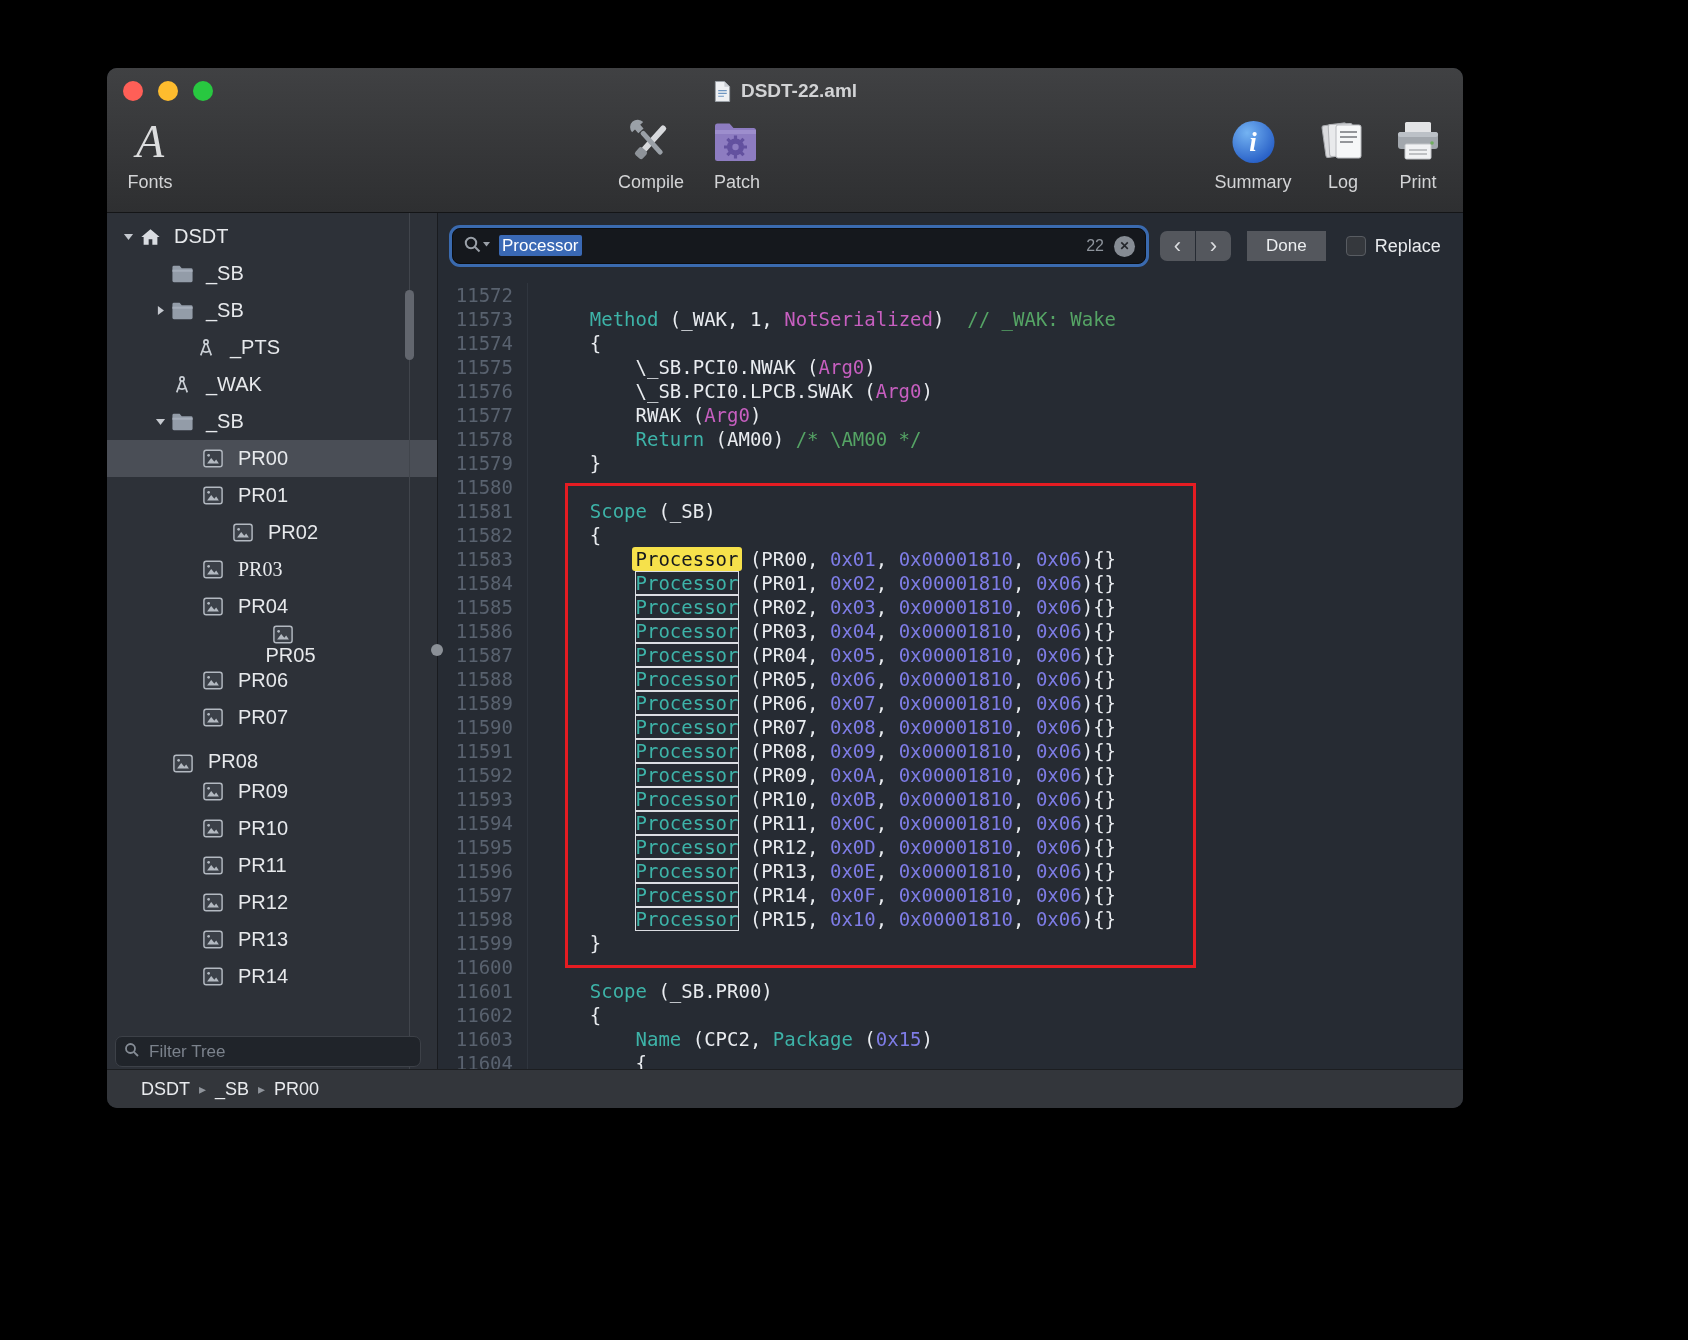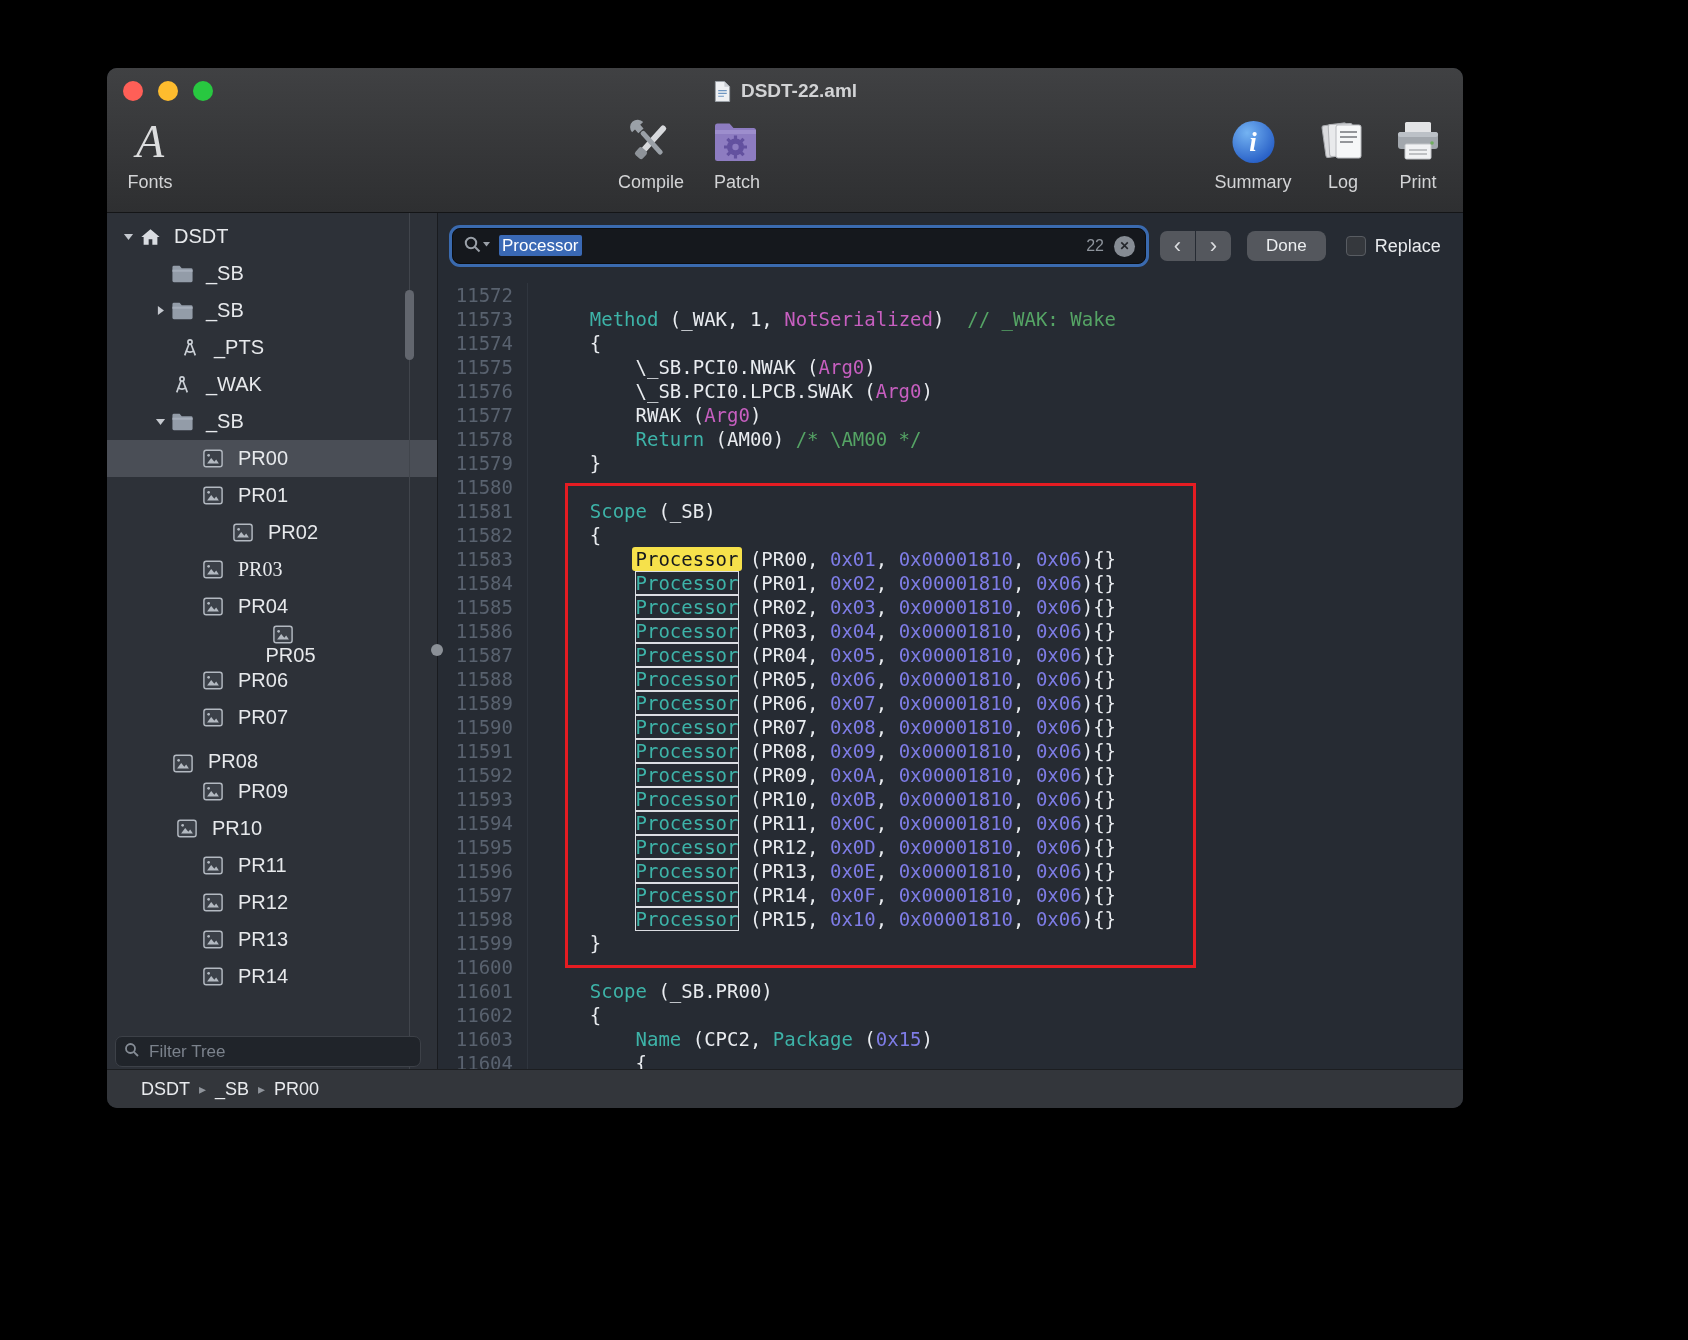--- a/index.html
+++ b/index.html
@@ -62,21 +62,21 @@
   .query{margin-left:8px;font-size:17px;color:#fff;}
   .sel{background:#3a69b5;padding:1px 3px;border-radius:2px;}
   .count{margin-left:auto;color:#8e949c;font-size:16px;}
   .clear{margin-left:10px;width:21px;height:21px;border-radius:50%;background:#868c94;color:#23262b;
     font-size:12px;font-weight:bold;display:flex;align-items:center;justify-content:center;}
   .nav-group{display:flex;gap:1px;margin-left:14px;}
   .seg-btn{width:35px;height:30px;background:#54575d;border:none;color:#dadcdf;font-size:22px;
     line-height:28px;padding:0;cursor:default;}
   .seg-btn.first{border-radius:7px 0 0 7px;}
   .seg-btn.last{border-radius:0 7px 7px 0;}
-  .done-btn{margin-left:16px;height:30px;padding:0 19px;background:#54575d;border:none;border-radius:8px;
+  .done-btn{margin-left:16px;height:30px;padding:0 19px;background:#54575d;border:none;border-radius:0;
     color:#eceef0;font-size:17px;font-family:"Liberation Sans",sans-serif;}
   .replace-wrap{display:flex;align-items:center;gap:9px;margin-left:20px;}
   .checkbox{width:18px;height:18px;background:#35383d;border:1px solid #585c62;border-radius:4px;}
   .replace-label{font-size:18px;color:#e9ebee;}
 
   
   .code{position:absolute;top:70px;left:0;right:0;font-family:"DejaVu Sans Mono",monospace;
     font-size:19px;line-height:24px;white-space:pre;}
   .code-line{display:flex;height:24px;}
   .ln{width:90px;flex:none;text-align:right;padding-right:14px;color:#59626f;box-sizing:border-box;
@@ -241,21 +241,21 @@
               </svg>
             </span>
             <span class="node-icon">
               <svg width="23" height="20" viewBox="0 0 24 20">
                 <path fill="#939ca8" d="M1.5 3 a1.5 1.5 0 0 1 1.5 -1.5 h6 l2.2 2.5 h9.8 a1.5 1.5 0 0 1 1.5 1.5 v11.5 a1.5 1.5 0 0 1 -1.5 1.5 h-18 a1.5 1.5 0 0 1 -1.5 -1.5 Z"></path>
                 <path fill="#a5aeba" d="M1.5 5.5 h21 v2.2 h-21 Z"></path>
               </svg>
             </span>
             <span class="node-label">_SB</span>
           </div>
-          <div class="tree-row" style="padding-left: 50px;">
+          <div class="tree-row" style="padding-left: 66px;">
             <span class="disc"></span>
             <span class="node-icon">
               <svg width="22" height="22" viewBox="0 0 24 24">
                 <g fill="none" stroke="#cdd2d8" stroke-width="1.8">
                   <circle cx="12" cy="5.5" r="2.3"></circle>
                   <path d="M10.9 7.6 L6.2 20"></path>
                   <path d="M13.1 7.6 L17.8 20"></path>
                   <path d="M7.6 14.8 q4.4 3.4 8.8 0"></path>
                 </g>
               </svg>
@@ -393,21 +393,21 @@
             <span class="disc"></span>
             <span class="node-icon">
               <svg width="20" height="19" viewBox="0 0 22 20">
                 <rect x="1" y="1" width="20" height="18" rx="2.5" fill="#3b4048" stroke="#b3b9c1" stroke-width="1.6"></rect>
                 <circle cx="6.2" cy="6.5" r="1.5" fill="#b3b9c1"></circle>
                 <path d="M4.5 15.5 L9 9.5 L12.5 13.5 L14.5 11.2 L17.5 15.5 Z" fill="#b3b9c1"></path>
               </svg>
             </span>
             <span class="node-label">PR09</span>
           </div>
-          <div class="tree-row" style="padding-left: 48px; align-items: center;">
+          <div class="tree-row" style="padding-left: 74px; align-items: center;">
             <span class="disc"></span>
             <span class="node-icon">
               <svg width="20" height="19" viewBox="0 0 22 20">
                 <rect x="1" y="1" width="20" height="18" rx="2.5" fill="#3b4048" stroke="#b3b9c1" stroke-width="1.6"></rect>
                 <circle cx="6.2" cy="6.5" r="1.5" fill="#b3b9c1"></circle>
                 <path d="M4.5 15.5 L9 9.5 L12.5 13.5 L14.5 11.2 L17.5 15.5 Z" fill="#b3b9c1"></path>
               </svg>
             </span>
             <span class="node-label">PR10</span>
           </div>

